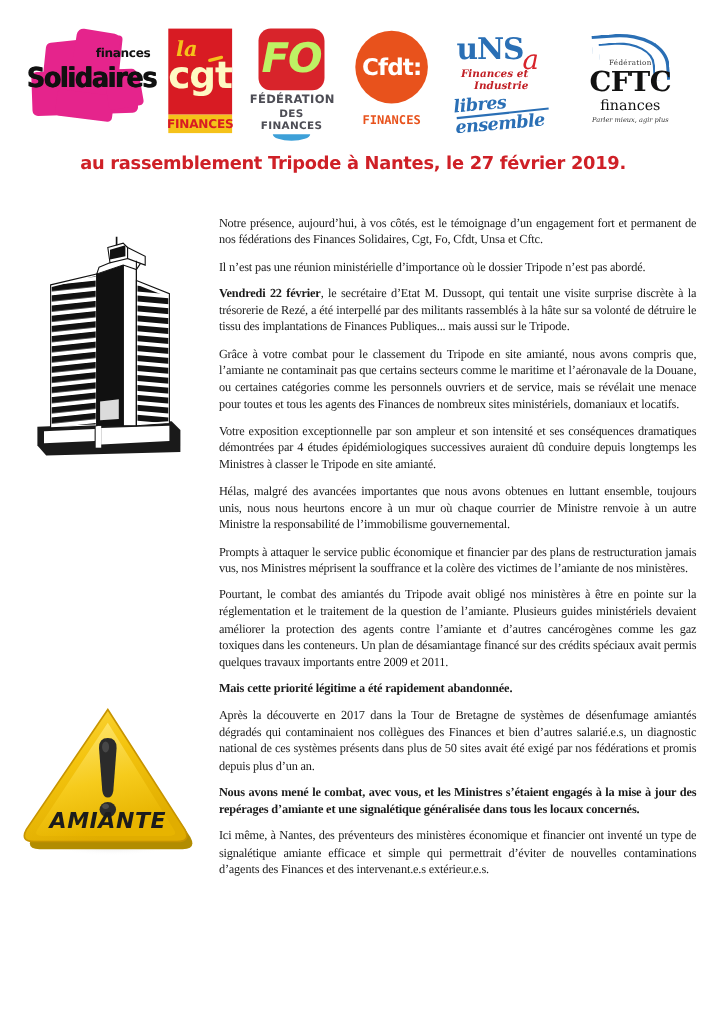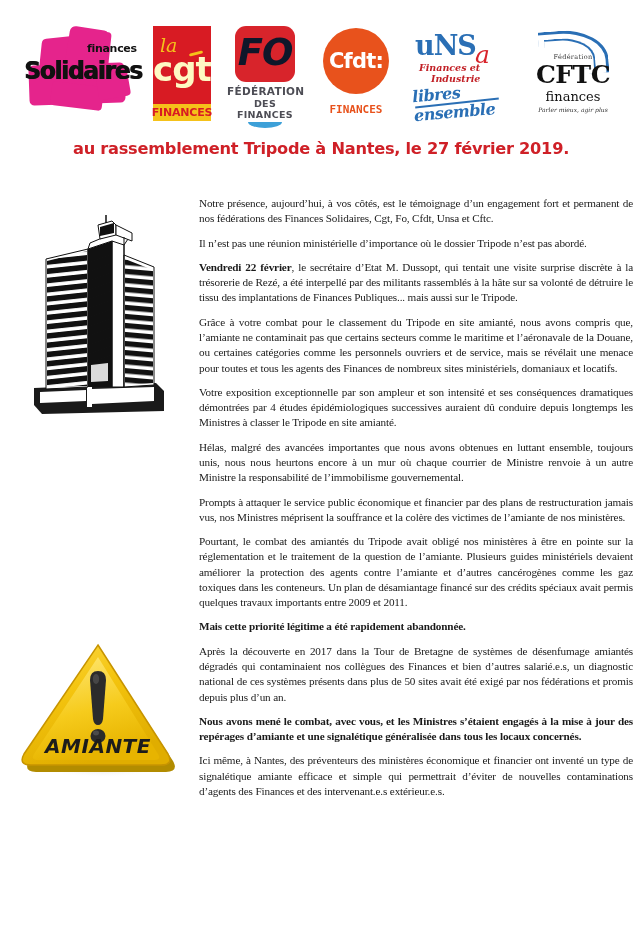--- a/index.html
+++ b/index.html
@@ -92,21 +92,21 @@
     height: 78px;
     background: #d81b23;
     position: relative;
   }
   .cgt-la {
     position: absolute;
     left: 7px;
     top: 10px;
     font-family: "DejaVu Serif", serif;
     font-style: italic;
-    font-weight: normal;
+    font-weight: bold;
     font-size: 19px;
     color: #f5c21a;
     line-height: 1;
   }
   .cgt-tick {
     position: absolute;
     left: 36px;
     top: 26px;
     width: 14px;
     height: 3px;
@@ -154,21 +154,21 @@
     position: relative;
   }
   .fo-letters {
     position: absolute;
     left: 0; right: 0;
     top: 5px;
     font-family: "DejaVu Sans", sans-serif;
     font-style: italic;
     font-weight: bold;
     font-size: 37px;
-    color: #0f172a;
+    color: #bef264;
     letter-spacing: -1px;
     line-height: 1.2;
   }
   .fo-t1, .fo-t2 {
     font-family: "DejaVu Sans", sans-serif;
     font-weight: bold;
     font-size: 10.5px;
     color: #4d4d55;
     letter-spacing: 0.3px;
     margin-top: 3px;

